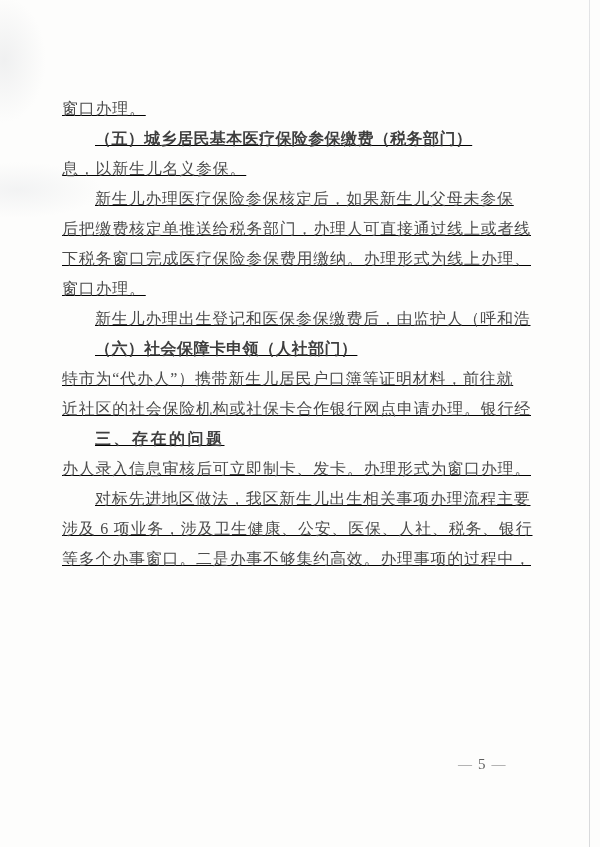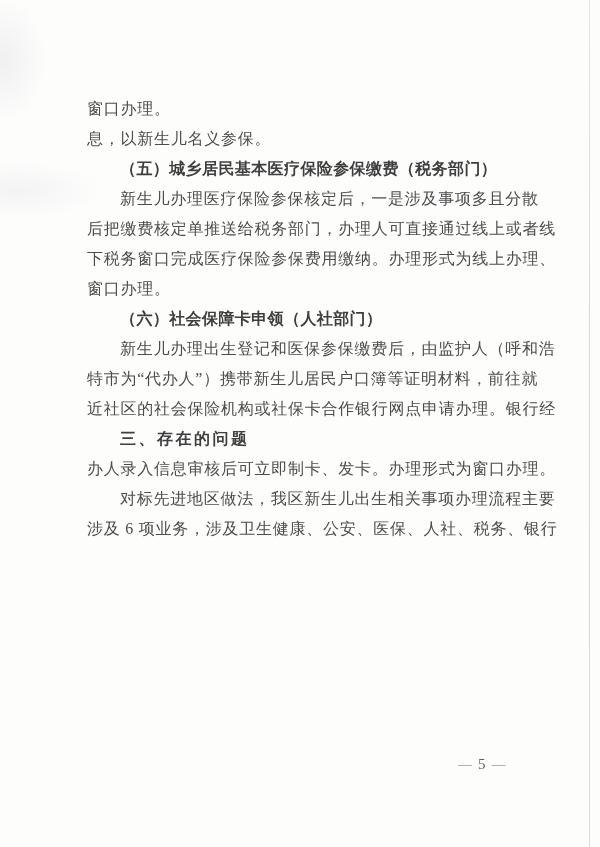--- a/index.html
+++ b/index.html
@@ -25,23 +25,24 @@
   .edge-line {
     position: absolute;
     top: 0;
     left: 589px;
     width: 1px;
     height: 847px;
     background: linear-gradient(to bottom, #e3e4e6 0%, #d7d8da 40%, #d9dadc 100%);
   }
   .content {
     position: absolute;
-    left: 87px;
+    left: 62px;
     top: 94px;
     width: 470px;
+    text-decoration: underline;
   }
   .line {
     height: 30px;
     line-height: 30px;
     font-size: 16px;
     white-space: nowrap;
     color: #4c4c4c;
     letter-spacing: 0.75px;
   }
   .line.indent {
@@ -76,31 +77,32 @@
     font-size: 15px;
   }
 </style>
 </head>
 <body>
 
 <div class="page">
   <div class="edge-line"></div>
   <div class="content" id="doc-lines">
       <div class="line body">窗口办理。</div>
+      <div class="line heading-kaiti indent">（五）城乡居民基本医疗保险参保缴费（税务部门）</div>
       <div class="line body">息，以新生儿名义参保。</div>
-      <div class="line heading-kaiti indent">（五）城乡居民基本医疗保险参保缴费（税务部门）</div>
-      <div class="line body indent">新生儿办理医疗保险参保核定后，一是涉及事项多且分散</div>
+      <div class="line body indent">新生儿办理医疗保险参保核定后，如果新生儿父母未参保</div>
       <div class="line body">后把缴费核定单推送给税务部门，办理人可直接通过线上或者线</div>
       <div class="line body">下税务窗口完成医疗保险参保费用缴纳。办理形式为线上办理、</div>
       <div class="line body">窗口办理。</div>
+      <div class="line body indent">新生儿办理出生登记和医保参保缴费后，由监护人（呼和浩</div>
       <div class="line heading-kaiti indent">（六）社会保障卡申领（人社部门）</div>
-      <div class="line body indent">新生儿办理出生登记和医保参保缴费后，由监护人（呼和浩</div>
       <div class="line body">特市为“代办人”）携带新生儿居民户口簿等证明材料，前往就</div>
       <div class="line body">近社区的社会保险机构或社保卡合作银行网点申请办理。银行经</div>
       <div class="line heading-hei indent">三、存在的问题</div>
       <div class="line body">办人录入信息审核后可立即制卡、发卡。办理形式为窗口办理。</div>
       <div class="line body indent">对标先进地区做法，我区新生儿出生相关事项办理流程主要</div>
       <div class="line body">涉及 6 项业务，涉及卫生健康、公安、医保、人社、税务、银行</div>
+      <div class="line body">等多个办事窗口。二是办事不够集约高效。办理事项的过程中，</div>
     </div>
   <div class="page-number">
     <span class="dash">—</span><span class="num">5</span><span class="dash">—</span>
   </div>
 </div>
 
 </body></html>

